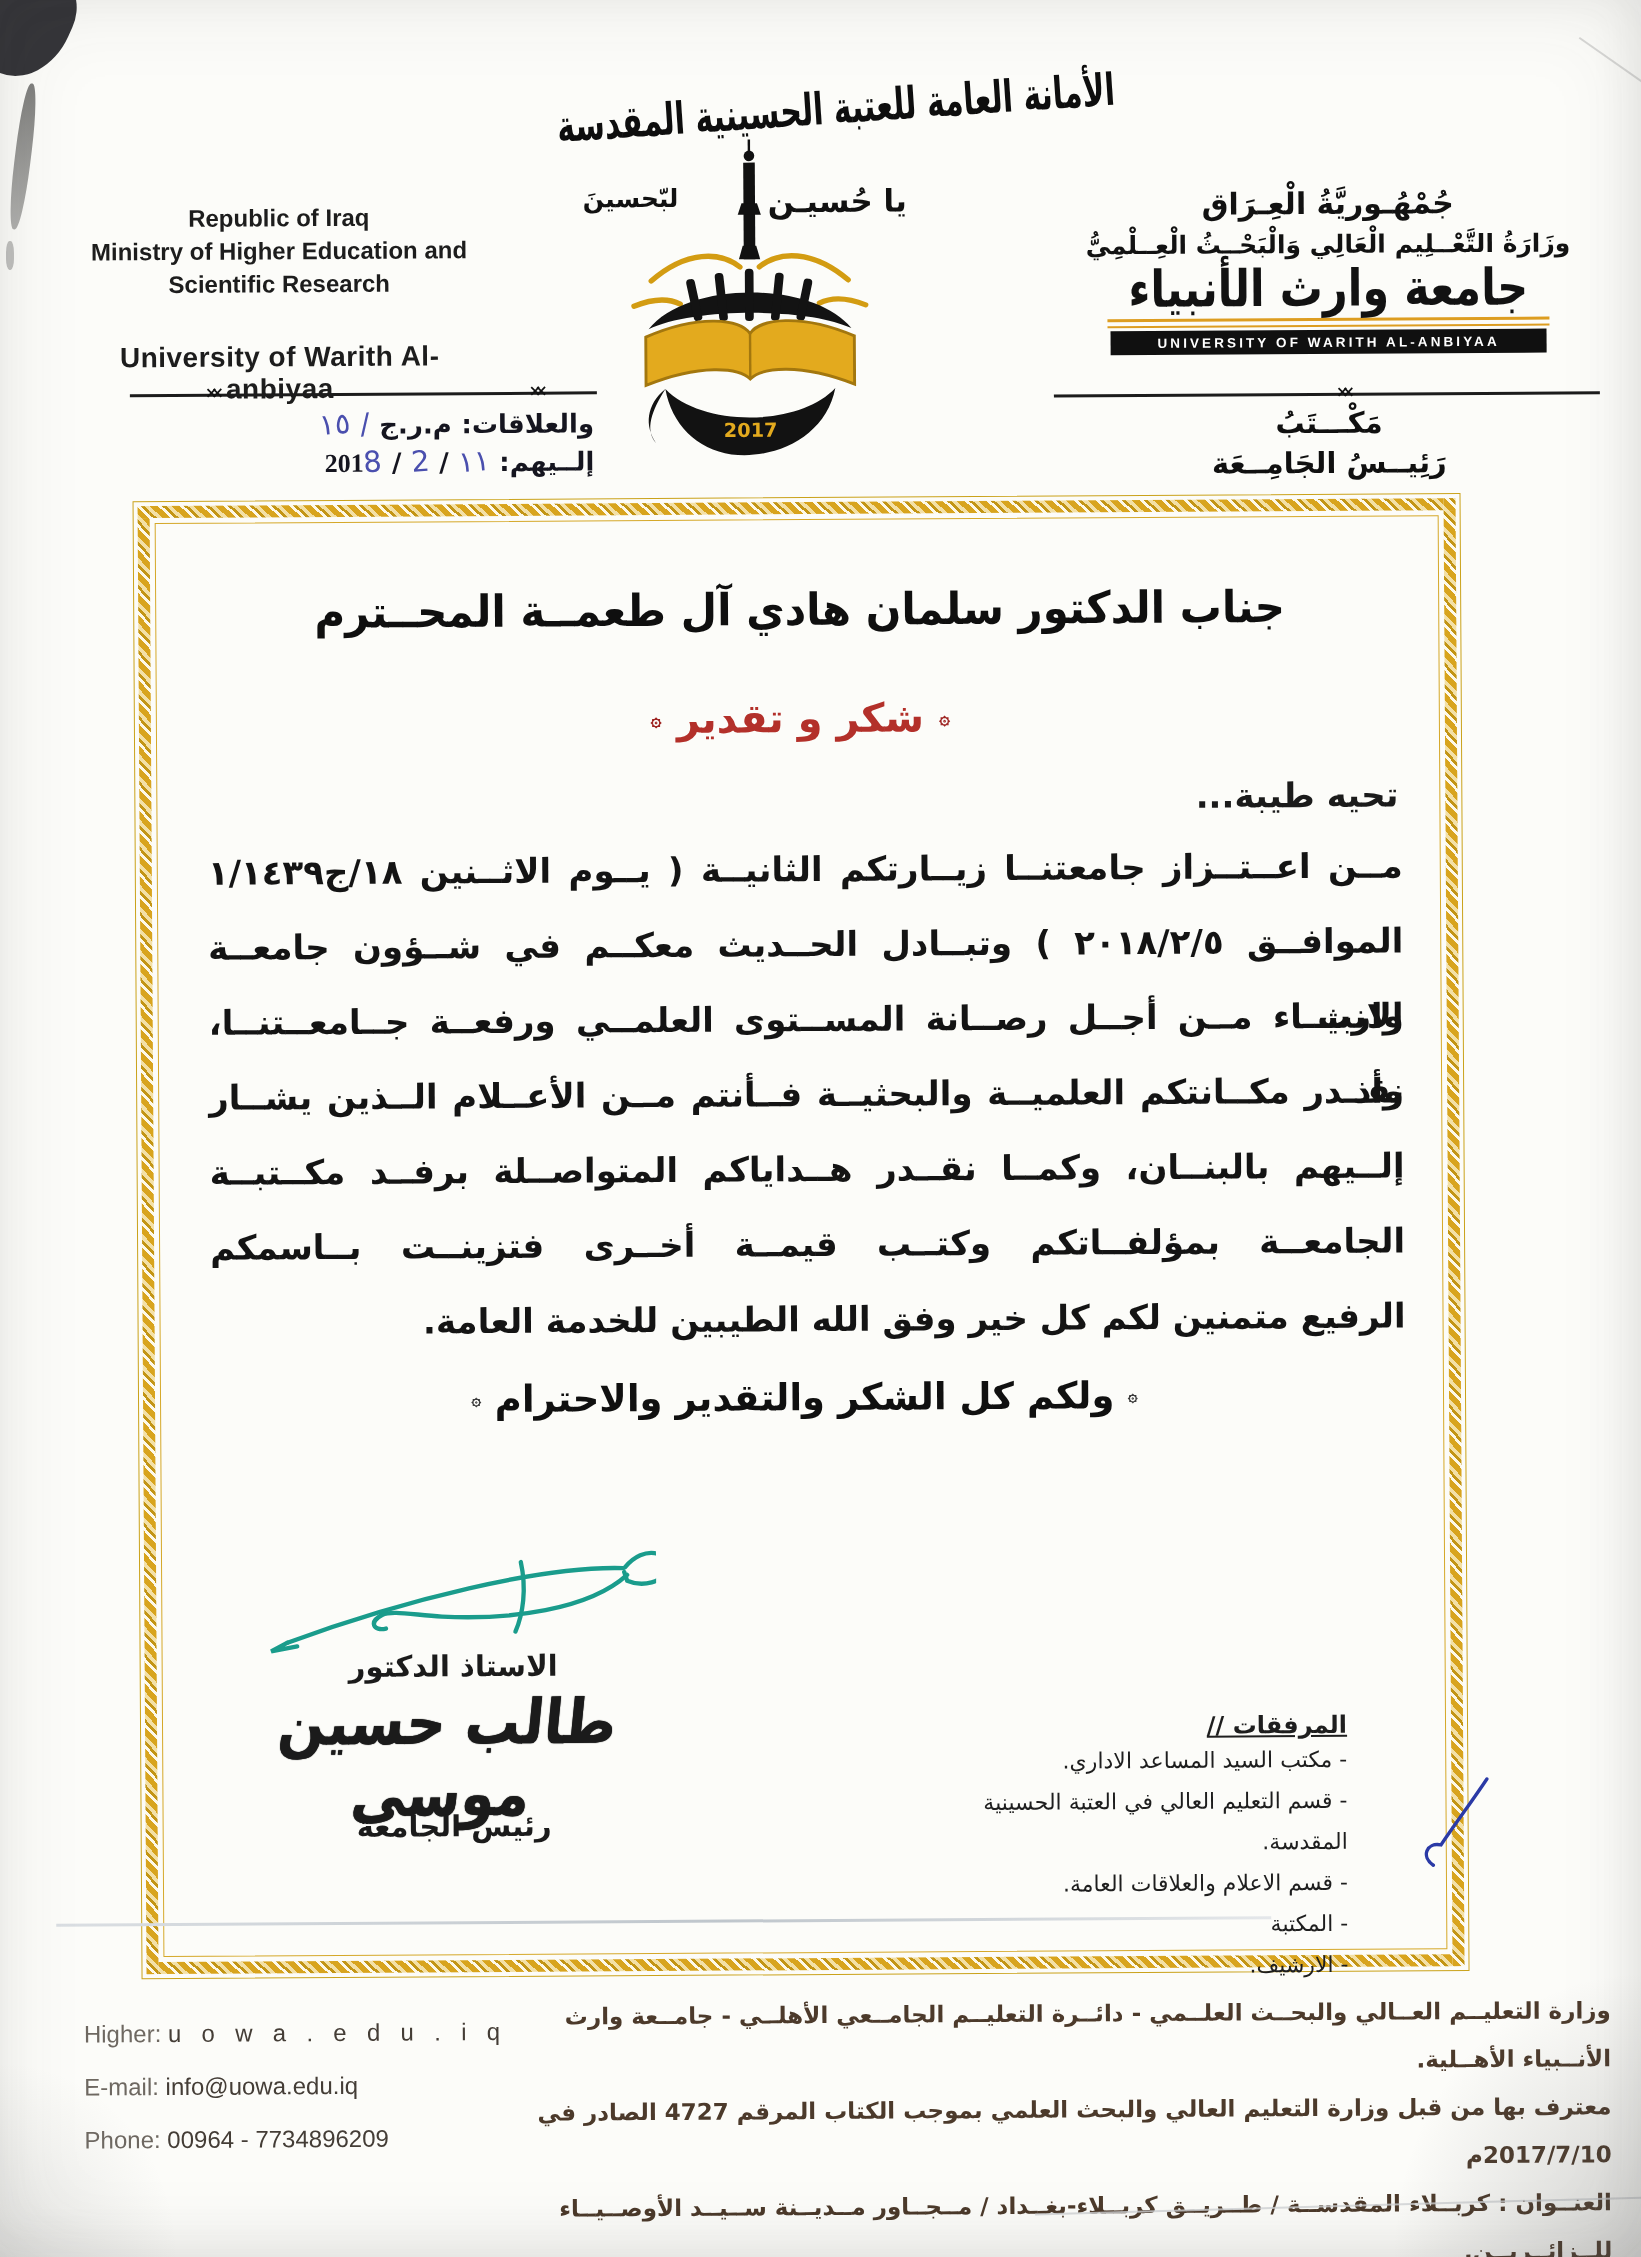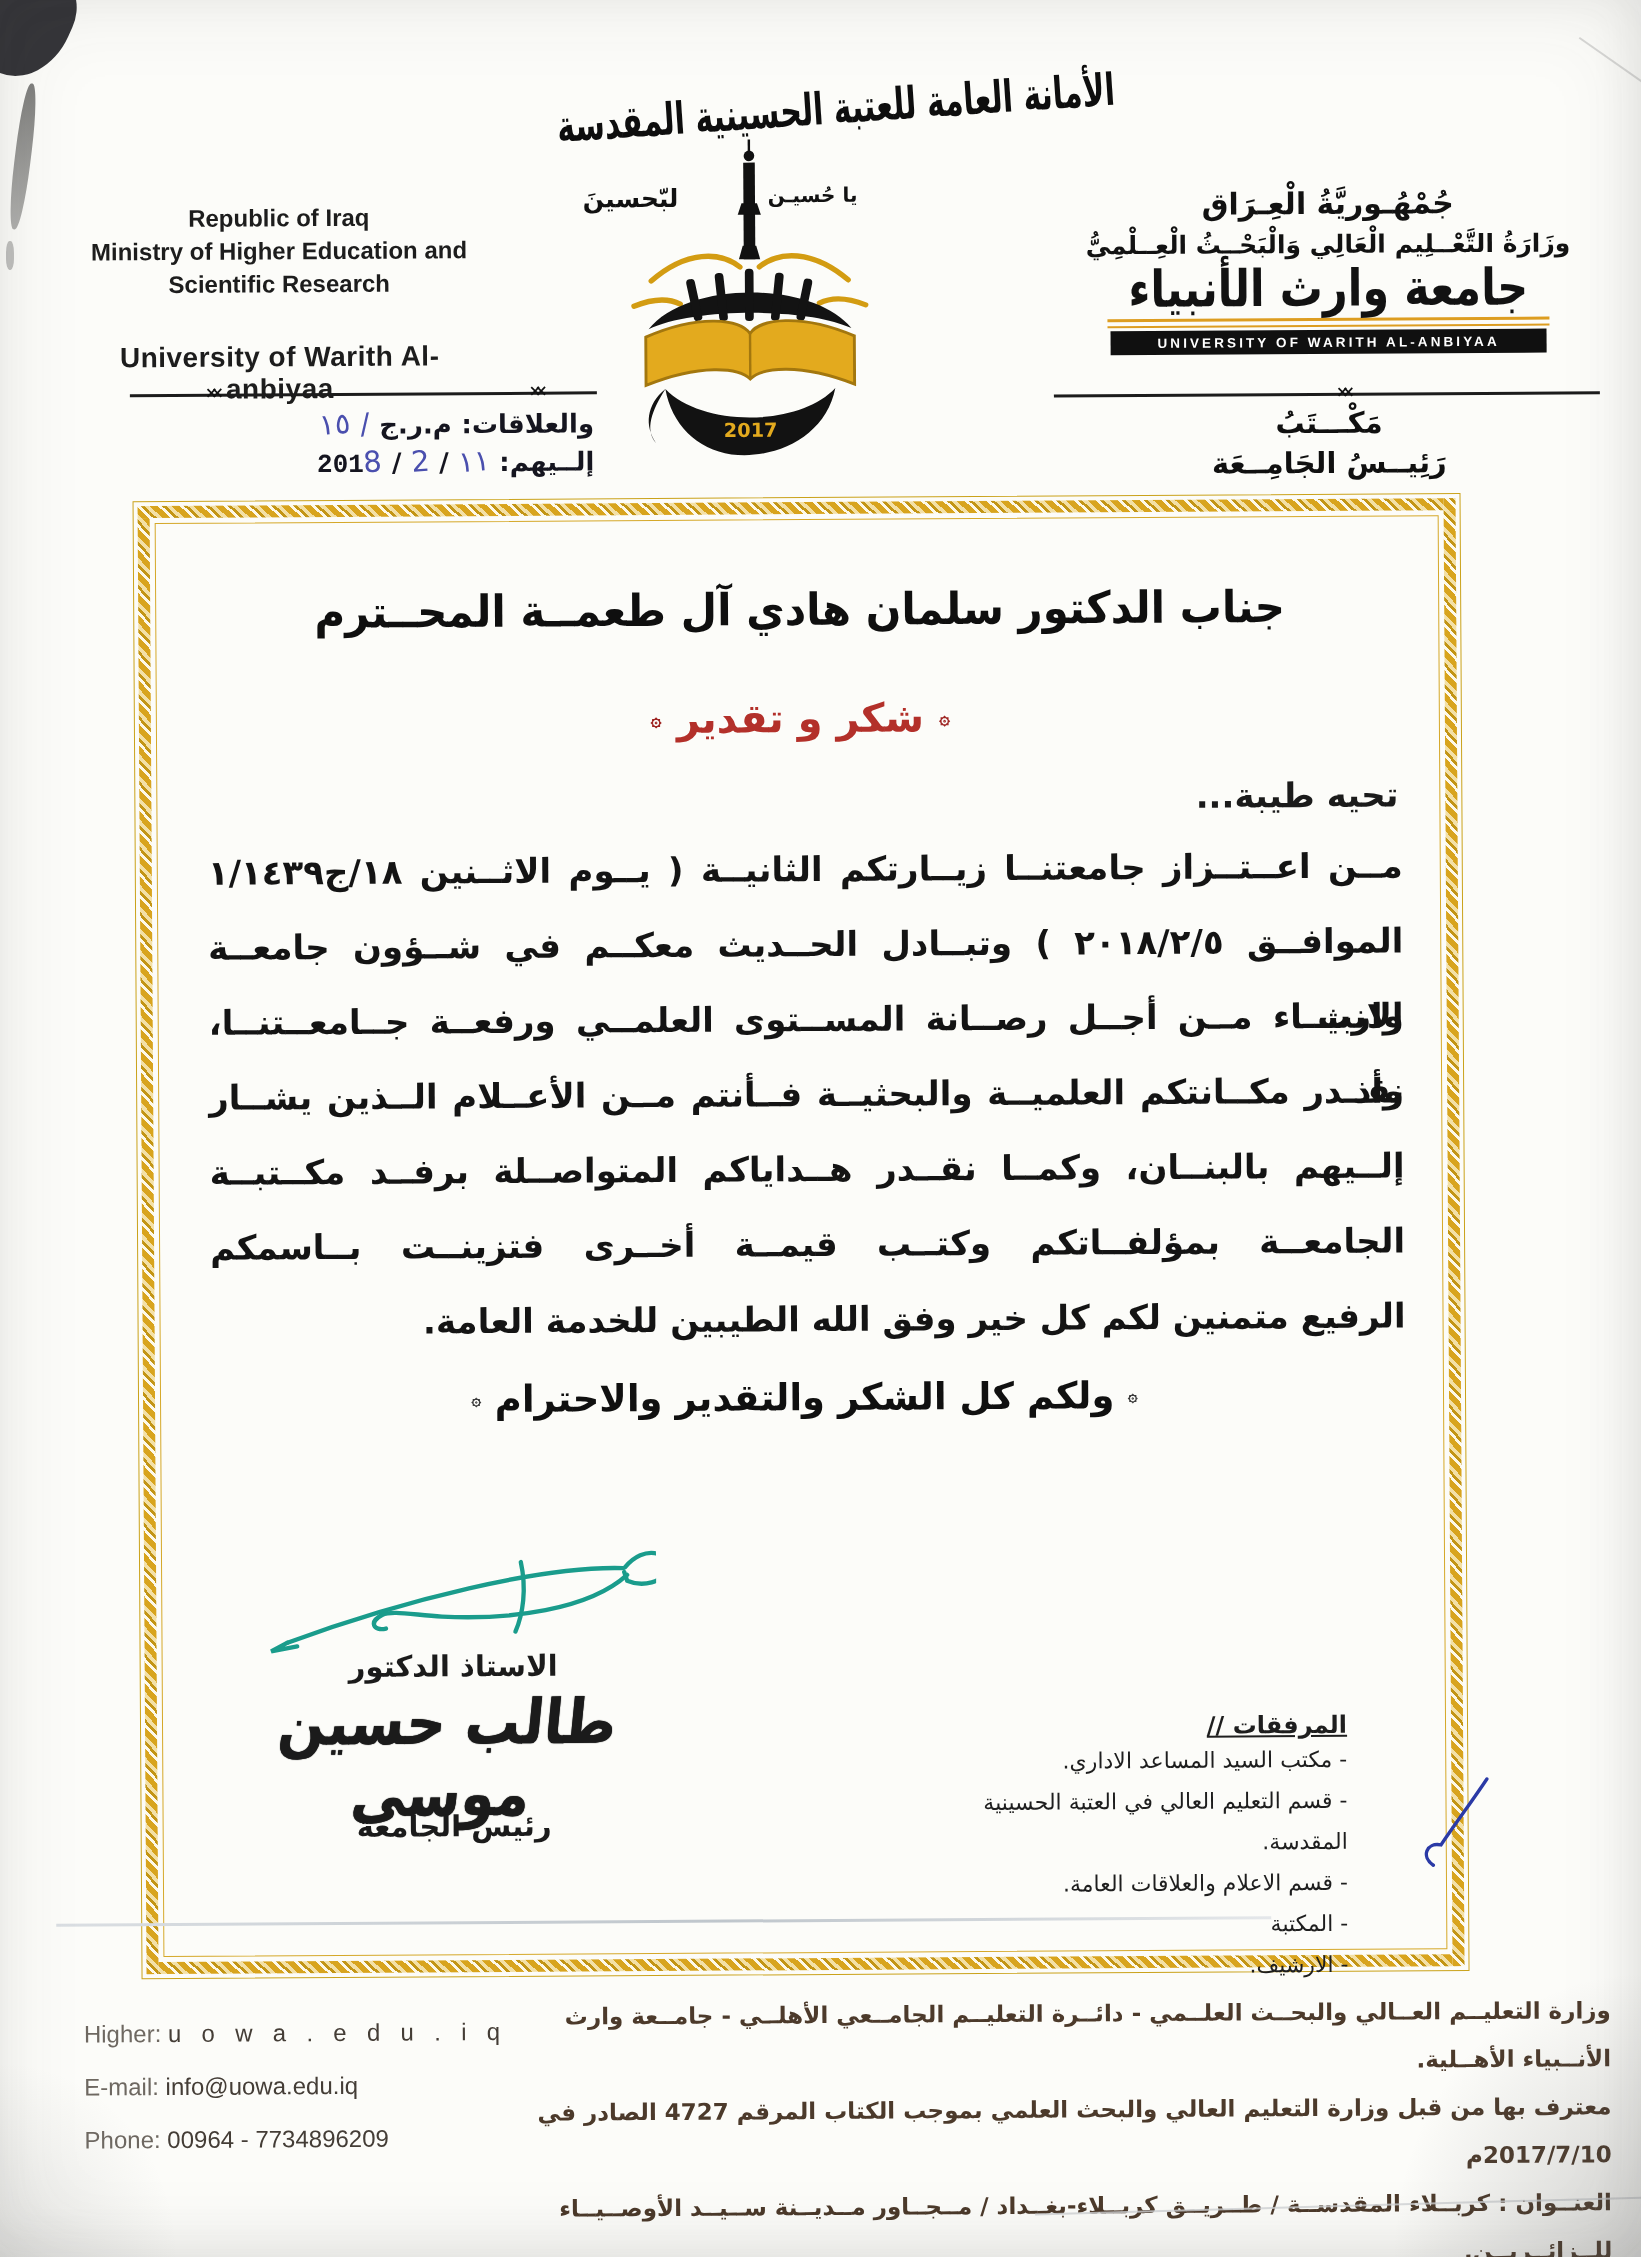--- a/index.html
+++ b/index.html
@@ -20,40 +20,40 @@
   .rule-right{left:1057px;top:396px;width:546px;}
   .knot{position:absolute;top:-9.7px;font-size:15.4px;font-weight:bold;letter-spacing:-6.8px;color:#111;background:transparent;}
 
   
   .num-row,.date-row{left:145px;width:452px;display:flex;flex-direction:row;justify-content:flex-end;
        align-items:baseline;gap:9.7px;direction:ltr;font-weight:bold;color:#15151f;}
   .num-row{top:404px;font-size:26px;}
   .date-row{top:442px;font-size:26px;}
   .ar{direction:rtl;unicode-bidi:isolate;}
   .hand{color:#4a4fae;font-weight:normal;display:inline-block;transform:rotate(-4deg);font-size:29px;}
-  .printed-year{font-family:Liberation Mono, monospace;margin-left:14px;}
+  .printed-year{font-family:Liberation Serif, serif;margin-left:14px;}
 
   
   .hdr-ar{left:1057px;top:189px;width:550px;text-align:center;font-weight:bold;color:#121212;direction:rtl;}
   .hdr-ar .country{font-size:30px;}
   .hdr-ar .ministry{font-size:25px;margin-top:8.7px;}
   .logo-call{font-size:43px;margin-top:3.9px;transform:scaleY(1.18);letter-spacing:-1px;white-space:nowrap;}
   .logo-underline{width:442px;margin:5.8px auto 0;height:3.9px;border-top:3.9px solid #dd9d20;border-bottom:2.9px solid #dd9d20;}
   .logo-bar{width:436px;margin:2.9px auto 0;background:#101010;color:#ffffff;
             font-family:"Liberation Sans",sans-serif;font-size:13.5px;font-weight:bold;
             letter-spacing:3.1px;padding:4.8px 0 3.9px;}
   .office{left:1057px;top:409px;width:550px;text-align:center;font-weight:bold;direction:rtl;color:#101010;}
   .office .o1{font-size:29px;}
   .office .o2{font-size:29px;margin-top:5.8px;}
 
   
   .shrine{left:526px;top:89px;width:589px;text-align:center;font-size:34px;font-weight:bold;
           white-space:nowrap;color:#0e0e0e;transform:rotate(-3.5deg) scaleY(1.3) scaleX(.88);}
   .labbayk1{left:587px;top:183px;font-size:25px;font-weight:bold;color:#111;}
-  .labbayk2{left:772px;top:183px;font-size:20px;font-weight:bold;color:#111;}
+  .labbayk2{left:772px;top:183px;font-size:31px;font-weight:bold;color:#111;}
 
   
   .frame{left:140px;top:502px;width:1318px;height:1468px;box-sizing:border-box;
          border:12.6px solid #d8a41e;
          border-image:repeating-linear-gradient(45deg,#d8a41e 0 5.8px,#fdf8e8 5.8px 8.7px,#c39515 8.7px 11.6px,#f3e0a6 11.6px 15.4px) 13;}
   .frame::before{content:"";position:absolute;inset:-17.4px;border:1.9px solid #caa21a;}
   .frame::after{content:"";position:absolute;inset:4.8px;border:1.9px solid #d5a829;}
 
   
   .recipient{left:290px;top:585px;width:1023px;text-align:center;font-size:42px;font-weight:bold;

